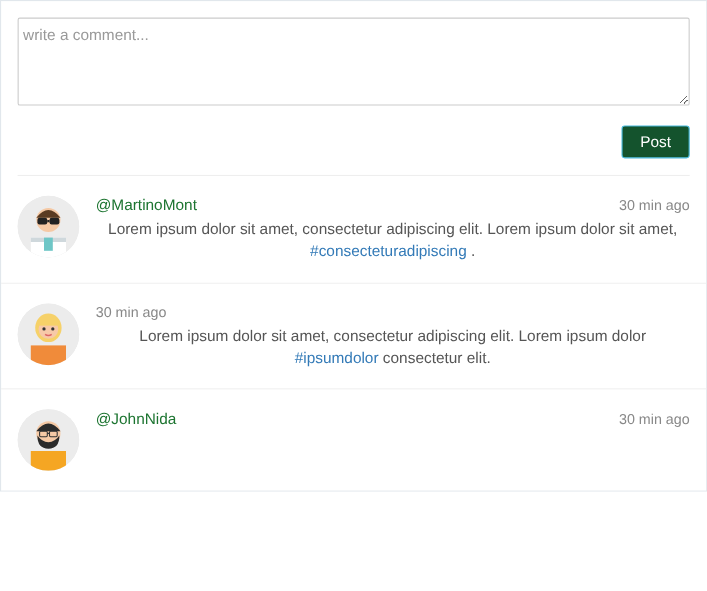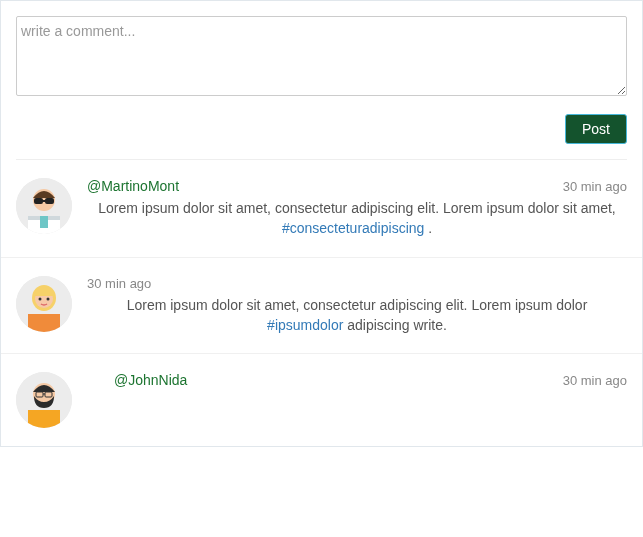--- a/index.html
+++ b/index.html
@@ -41,21 +41,21 @@
   font-size: 14px;
   border-radius: 3px;
   cursor: pointer;
 }
 .divider { border: 0; border-top: 1px solid #eee; margin: 0 15px 0 15px; }
 .media {
   display: flex;
   padding: 18px 15px 18px 15px;
   border-bottom: 1px solid #f0f0f0;
 }
-.media:last-child { border-bottom: 0; gap: 27px; }
+.media:last-child { border-bottom: 0; }
 .avatar {
   flex: 0 0 56px;
   width: 56px; height: 56px;
   border-radius: 50%;
   background: #e9e9e9;
   margin-right: 15px;
   overflow: hidden;
 }
 .media-body { flex: 1; min-width: 0; }
 .heading-row {
@@ -130,21 +130,21 @@
             <rect x="19" y="14" width="18" height="6" fill="#f6d169"></rect>
             <circle cx="24" cy="23" r="1.5" fill="#333"></circle>
             <circle cx="32" cy="23" r="1.5" fill="#333"></circle>
             <path d="M25 28 q3 2 6 0" stroke="#d66" stroke-width="1.5" fill="none"></path>
           </svg>
         </div>
         <div class="media-body">
           <div class="heading-row">
             <span class="time">30 min ago</span>
           </div>
-          <div class="comment-text"><span>Lorem ipsum dolor sit amet, consectetur adipiscing elit. Lorem ipsum dolor </span><a class="hashtag">#ipsumdolor</a><span> adipiscing write.</span></div>
+          <div class="comment-text"><span>Lorem ipsum dolor sit amet, consectetur adipiscing elit. Lorem ipsum dolor </span><a class="hashtag">#ipsumdolor</a><span> consectetur elit.</span></div>
         </div>
       </div>
       <div class="media">
         <div class="avatar">
           <svg class="av-svg" viewBox="0 0 56 56">
             <circle cx="28" cy="28" r="28" fill="#ececec"></circle>
             <rect x="12" y="38" width="32" height="20" fill="#f5a623"></rect>
             <circle cx="28" cy="22" r="11" fill="#f5c9a5"></circle>
             <path d="M17 20 q11 -14 22 0" fill="#2b2b2b"></path>
             <path d="M18 24 q0 12 10 12 q10 0 10 -12 q-4 6 -10 6 q-6 0 -10 -6 z" fill="#2b2b2b"></path>

